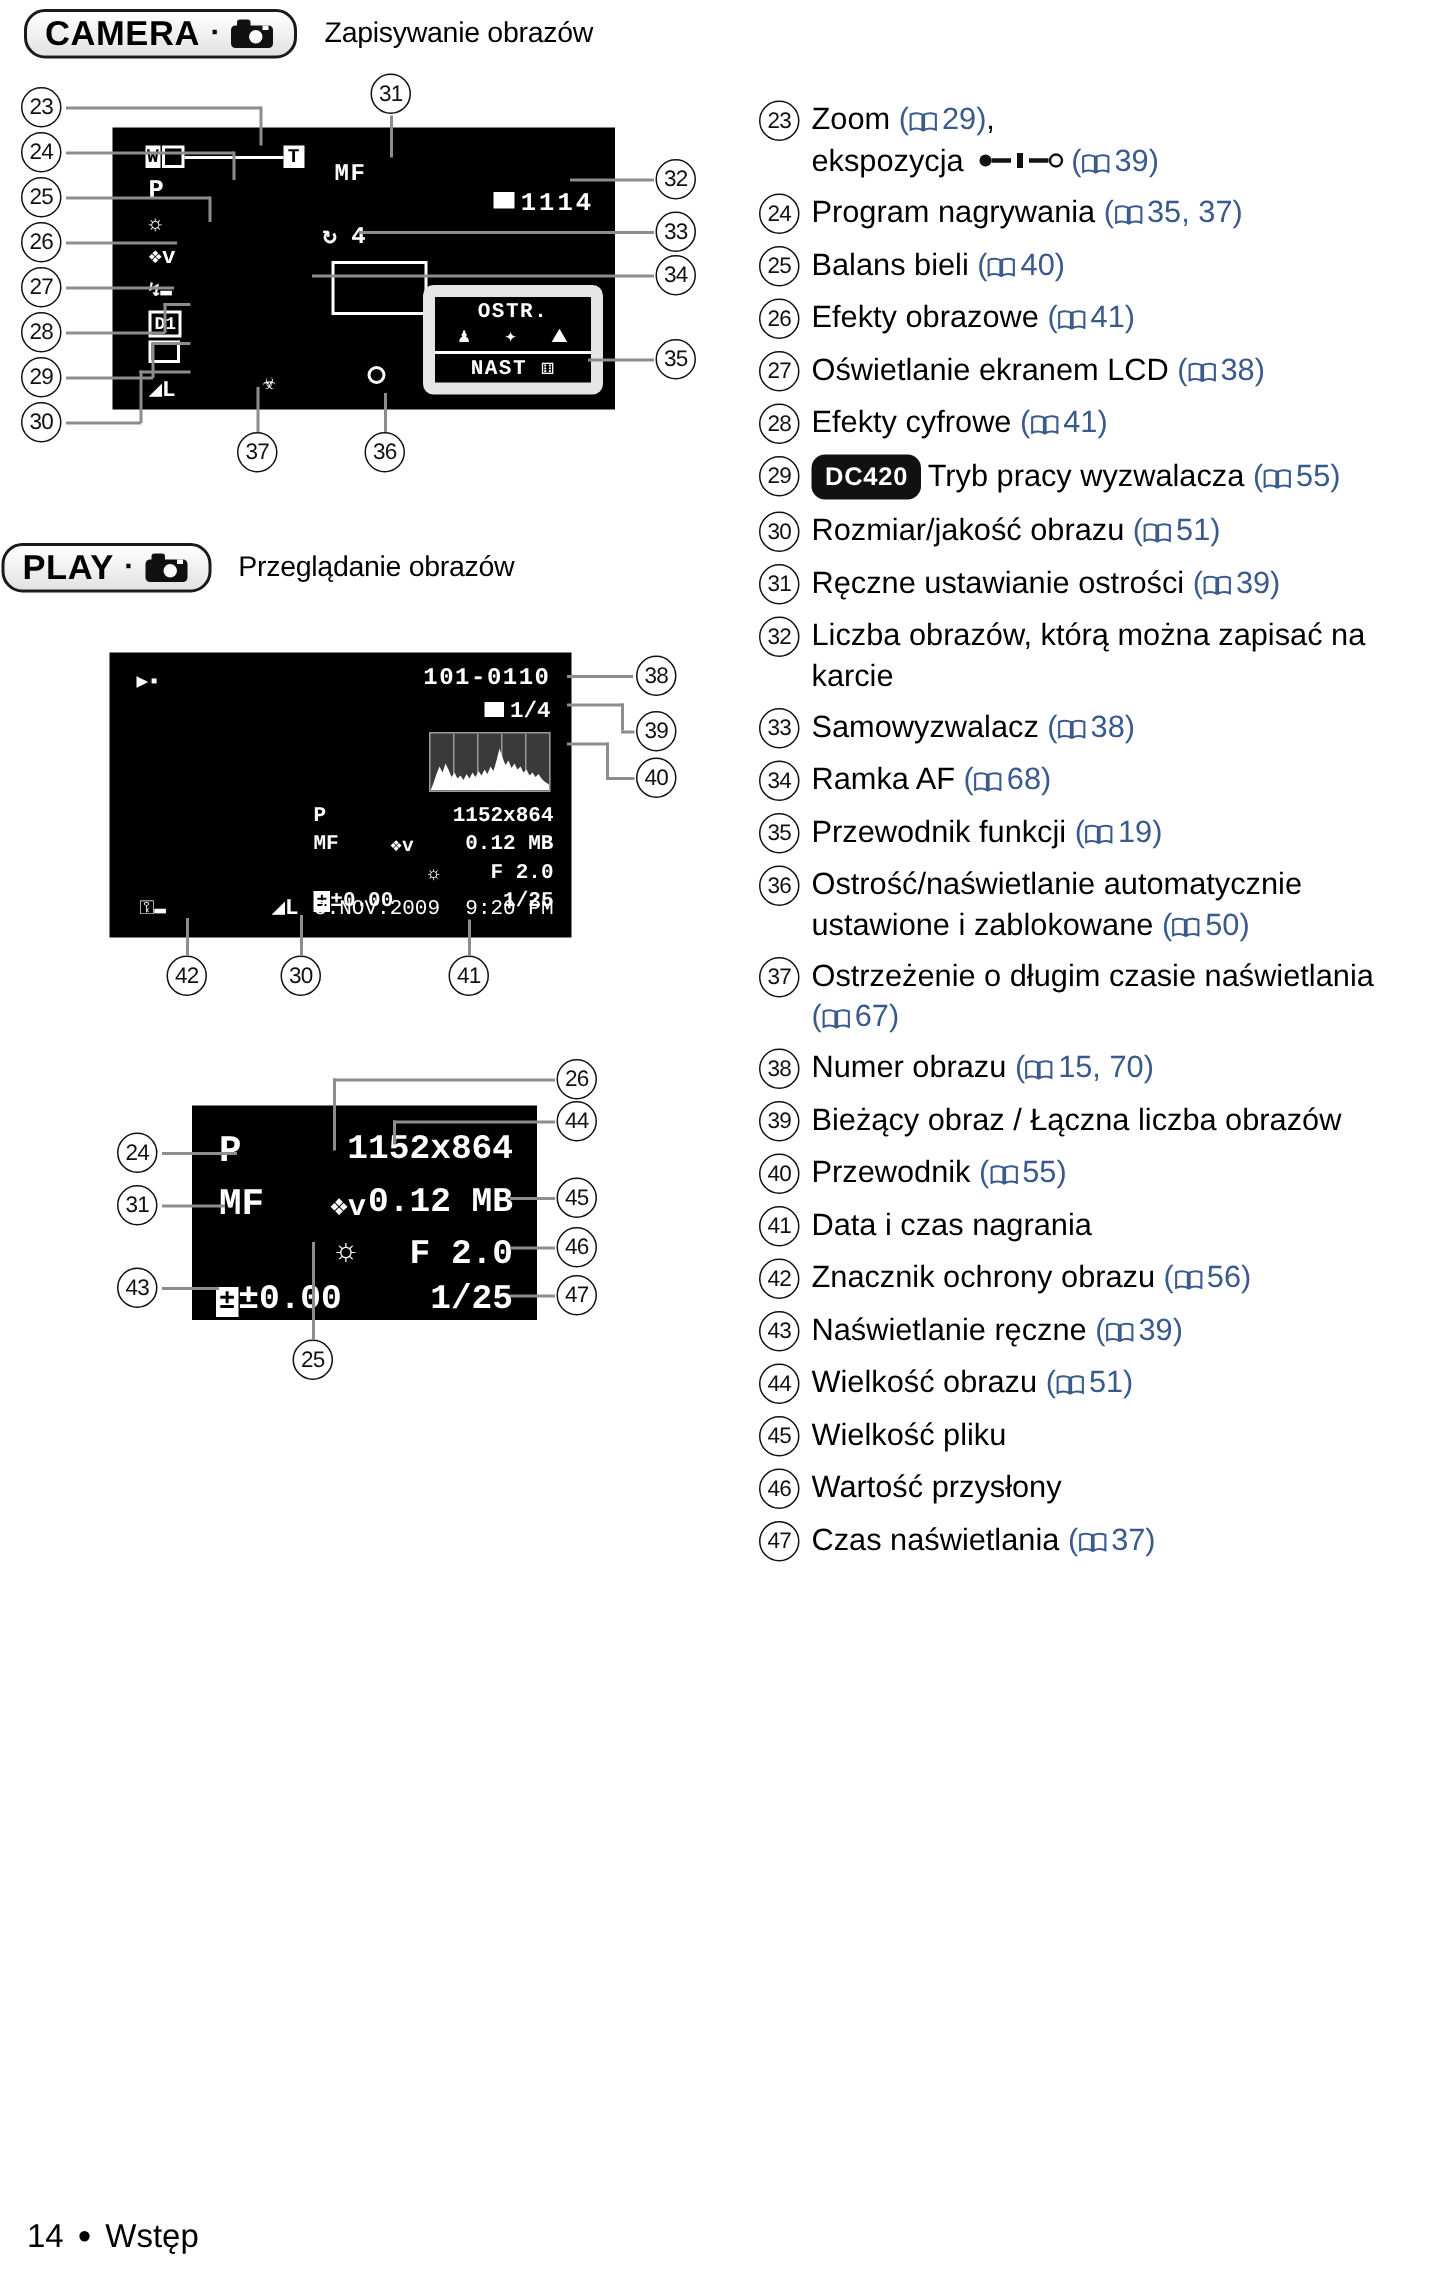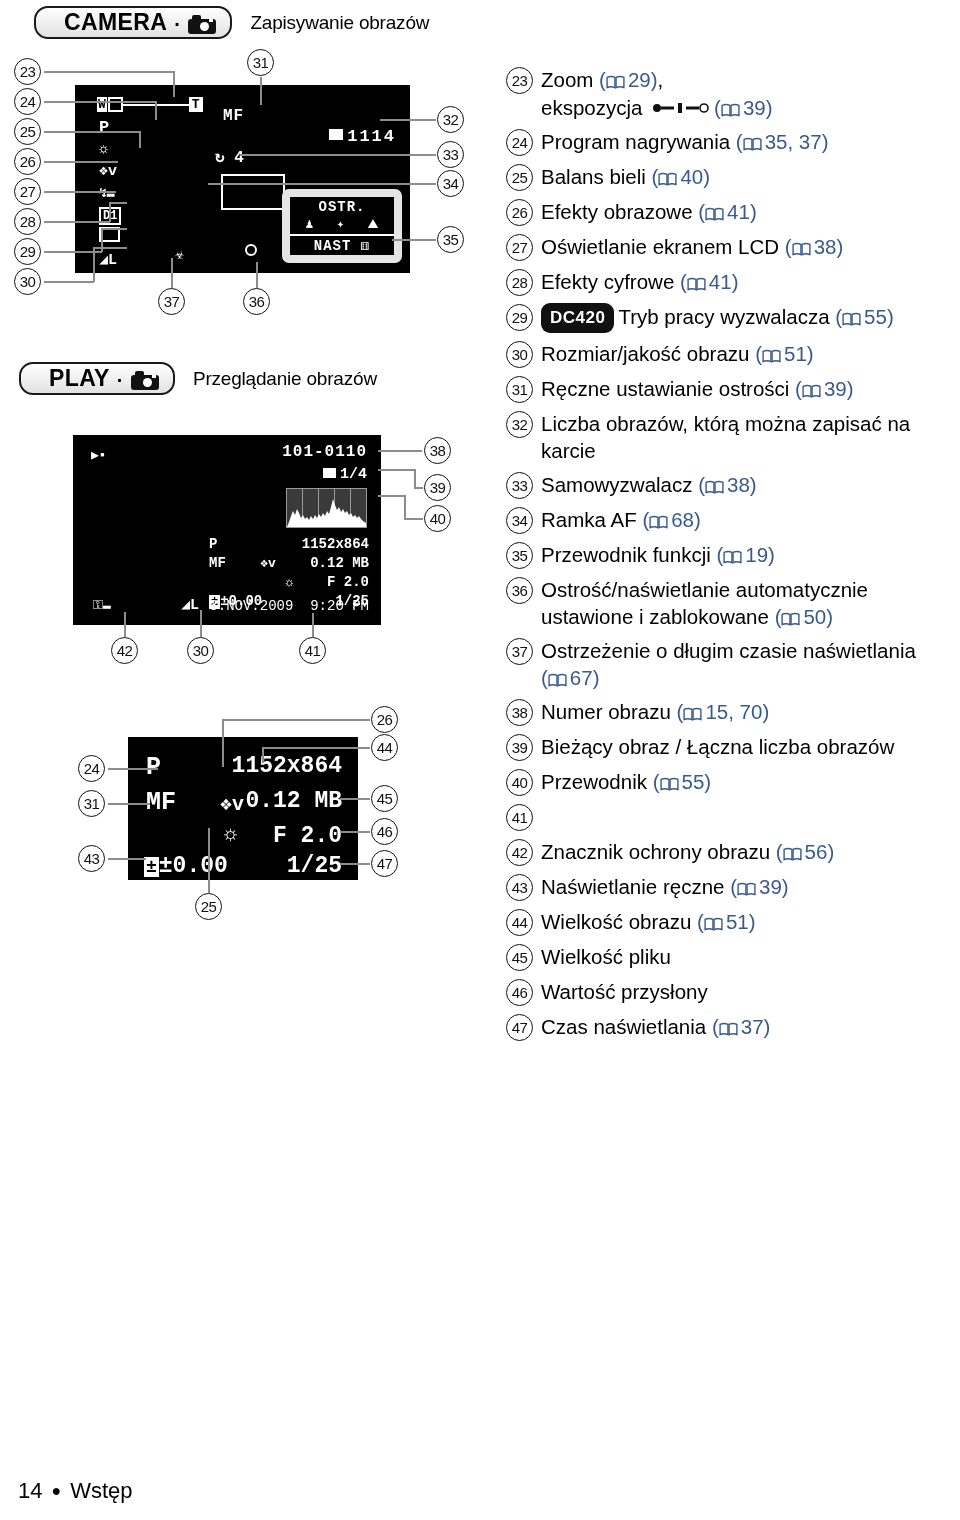--- a/index.html
+++ b/index.html
@@ -5,27 +5,26 @@
   html,body{margin:0;padding:0;}
   body{
     width:960px;height:1520px;background:#fff;
     font-family:"Liberation Sans","DejaVu Sans",sans-serif;
     color:#000;position:relative;overflow:hidden;
   }
   .page{position:relative;width:960px;height:1520px;}
 
   
   .mode-badge{
-    display:inline-flex;align-items:flex-end;gap:6px;
+    display:inline-flex;align-items:center;gap:6px;
     border:2px solid #1a1a1a;border-radius:14px;
     background:linear-gradient(#ffffff,#e2e2e2);
-    padding:2px 14px 3px 28px;
+    padding:2px 14px 3px 12px;
     font-weight:bold;font-size:23px;letter-spacing:.4px;
     line-height:1.05;
-    margin-left:18px;
   }
   .mode-badge .dot{font-size:20px;line-height:1;margin:0 1px;}
   .cam-glyph{display:inline-block;width:28px;height:19px;position:relative;}
   .cam-glyph .body{position:absolute;left:0;bottom:0;width:28px;height:15px;background:#111;border-radius:3px;}
   .cam-glyph .hump{position:absolute;left:4px;top:0;width:9px;height:5px;background:#111;border-radius:2px 2px 0 0;}
   .cam-glyph .lens{position:absolute;left:12px;bottom:3px;width:9px;height:9px;border-radius:50%;background:#fff;}
   .cam-glyph .flash{position:absolute;right:3px;top:4px;width:4px;height:3px;background:#fff;}
 
   .sec-head{display:flex;align-items:center;gap:18px;}
   .sec-title{font-size:19px;font-weight:normal;letter-spacing:-.2px;}
@@ -465,20 +464,21 @@
     <div class="li">
       <span class="num">40</span>
       <span class="txt"><span>Przewodnik </span><span class="ref">(<span class="book"><svg viewBox="0 0 20 15" width="19" height="14">
                 <path d="M1 2.5 Q5.5 0.6 9.4 2.6 L9.4 13.6 Q5.5 11.6 1 13.4 Z" fill="none" stroke="#3a5a8c" stroke-width="1.5"></path>
                 <path d="M19 2.5 Q14.5 0.6 10.6 2.6 L10.6 13.6 Q14.5 11.6 19 13.4 Z" fill="none" stroke="#3a5a8c" stroke-width="1.5"></path>
               </svg></span><span>55</span>)</span></span>
     </div>
 
     <div class="li">
       <span class="num">41</span>
+      <span class="txt">Data i czas nagrania</span>
     </div>
 
     <div class="li">
       <span class="num">42</span>
       <span class="txt"><span>Znacznik ochrony obrazu </span><span class="ref">(<span class="book"><svg viewBox="0 0 20 15" width="19" height="14">
                 <path d="M1 2.5 Q5.5 0.6 9.4 2.6 L9.4 13.6 Q5.5 11.6 1 13.4 Z" fill="none" stroke="#3a5a8c" stroke-width="1.5"></path>
                 <path d="M19 2.5 Q14.5 0.6 10.6 2.6 L10.6 13.6 Q14.5 11.6 19 13.4 Z" fill="none" stroke="#3a5a8c" stroke-width="1.5"></path>
               </svg></span><span>56</span>)</span></span>
     </div>
 

